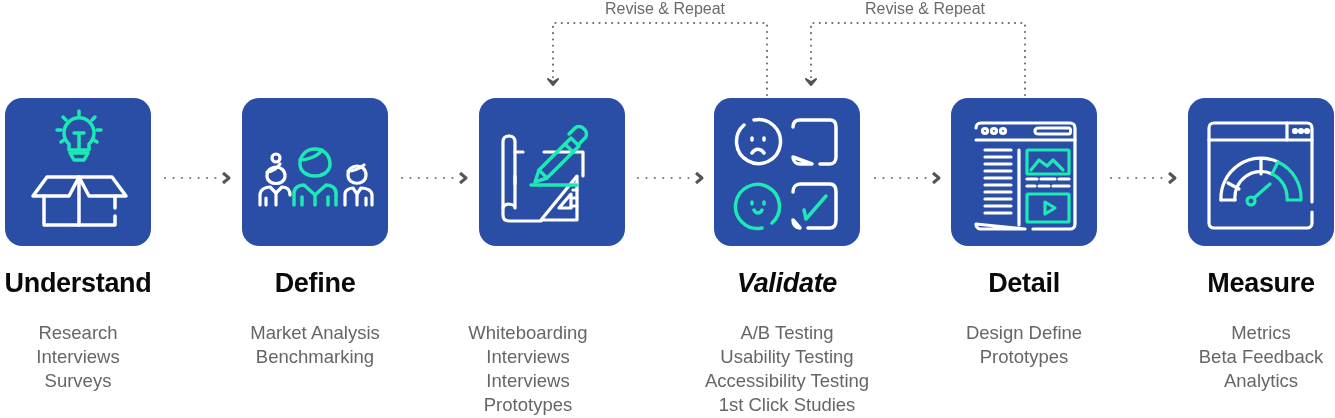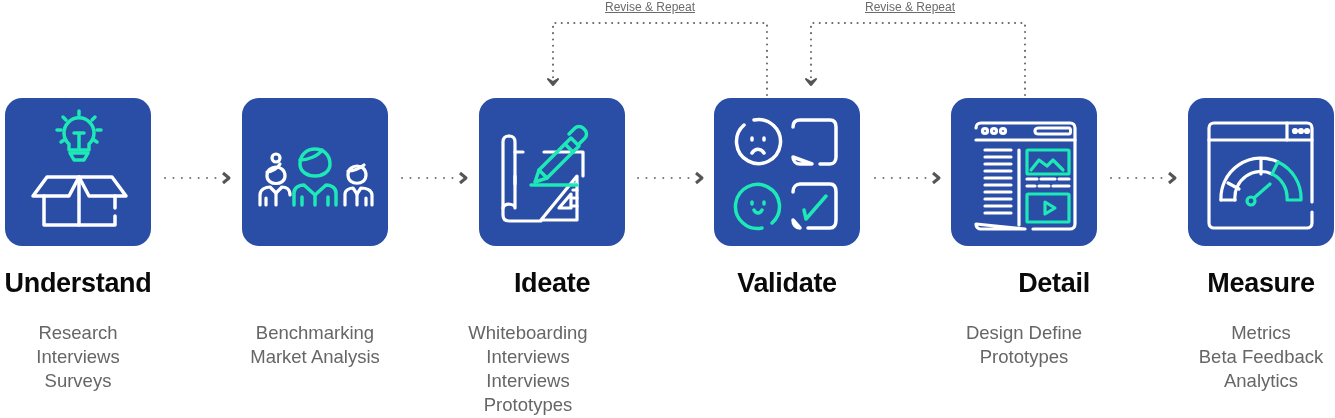--- a/index.html
+++ b/index.html
@@ -5,21 +5,21 @@
   html,body{margin:0;padding:0;background:#ffffff;}
   body{width:1335px;height:418px;position:relative;overflow:hidden;font-family:"Liberation Sans","DejaVu Sans",sans-serif;}
   .stage{position:absolute;left:0;top:0;width:1335px;height:418px;}
   .box{position:absolute;top:98px;width:146px;height:148px;border-radius:17px;background:#2a4da6;}
   .box svg{position:absolute;left:0;top:0;width:146px;height:148px;}
   .title{position:absolute;top:268px;width:240px;text-align:center;font-size:27px;font-weight:bold;color:#0a0a0a;letter-spacing:-0.3px;}
   .items{position:absolute;top:321px;width:240px;text-align:center;font-size:18.5px;line-height:24px;color:#666666;}
   .items div{white-space:nowrap;}
   .conn{position:absolute;top:170px;width:70px;height:16px;}
   .loop{position:absolute;left:0;top:0;}
-  .loop-label{position:absolute;top:0px;font-size:12px;color:#6b6b6b;white-space:nowrap;text-decoration:underline;}
+  .loop-label{position:absolute;top:0px;font-size:16px;color:#6b6b6b;white-space:nowrap;}
 </style>
 </head>
 <body>
 
 <div class="stage">
 
   <svg class="loop" width="1335" height="100">
     <g>
       <path d="M767 95 L767 23 L553 23 L553 80" fill="none" stroke="#666" stroke-width="2" stroke-dasharray="0.1 6.2" stroke-linecap="round"></path>
       <path d="M548 79 L553 85 L558 79 L553 82 Z" fill="#555" stroke="#555" stroke-width="2" stroke-linejoin="round"></path>
@@ -91,23 +91,24 @@
         <path d="M124 107 L124 100 M115 96 L115 107"></path>
       </g>
       <g stroke="#1de9b6" stroke-width="3.5">
         <path d="M58 66 C58 46 88 46 88 66 C88 82 58 82 58 66 Z"></path>
         <path d="M58 62 C66 62 76 58 80 52"></path>
         <path d="M52 107 L52 95 C52 89 58 87 62 87 L73 97 L84 87 C88 87 94 89 94 95 L94 107"></path>
         <path d="M60 107 L60 99 M86 107 L86 99 M73 97 L73 107"></path>
       </g>
     </svg>
   </div>
+  <div class="title" style="left:195px;">Define</div>
   <div class="items" style="left:195px;">
+    <div>Market Analysis</div>
     <div>Benchmarking</div>
-    <div>Market Analysis</div>
   </div>
 
   <div class="box" style="left:479px;">
     <svg viewBox="0 0 146 148" fill="none" stroke-linecap="round" stroke-linejoin="round">
       <g stroke="#ffffff" stroke-width="3.2">
         <path d="M30 38 C26 38 24 40 24 44 L24 117 C24 121 26 123 30 123 L62 123"></path>
         <path d="M30 38 C34 38 36 40 36 44 L36 110 C36 106 26 104 24 110"></path>
         <path d="M36 54 L44 54 M65 54 L104 54 L104 78"></path>
         <path d="M36 86 L36 78"></path>
         <path d="M98 78 L62 122 L98 122 Z"></path>
@@ -115,21 +116,20 @@
         <path d="M98 86 L92 86 M98 92 L94 92 M98 100 L94 100 M98 108 L94 108"></path>
       </g>
       <g stroke="#1de9b6" stroke-width="3.5">
         <path d="M52 87 L98 87" stroke-width="3.5"></path>
         <path d="M56 84 L60 72 L92 40 L100 48 L68 80 Z"></path>
         <path d="M86 46 L94 54 M60 72 L68 80"></path>
         <path d="M90 36 L96 30 C98 28 102 28 104 30 L106 32 C108 34 108 38 106 40 L100 46"></path>
       </g>
     </svg>
   </div>
-  <div class="title" style="left:432px;">Ideate</div>
   <div class="items" style="left:408px;">
     <div>Whiteboarding</div>
     <div>Interviews</div>
     <div>Interviews</div>
     <div>Prototypes</div>
   </div>
 
   <div class="box" style="left:714px;">
     <svg viewBox="0 0 146 148" fill="none" stroke-linecap="round" stroke-linejoin="round">
       <g stroke="#ffffff" stroke-width="3.5">
@@ -142,21 +142,27 @@
       <g stroke="#1de9b6" stroke-width="3.5">
         <path d="M48 130 A22 22 0 1 1 58 125"></path>
         <path d="M38 104 L38 106 M50 104 L50 106"></path>
         <path d="M40 112 C42 116 46 116 48 112"></path>
       </g>
       <g stroke="#1de9b6" stroke-width="3.5">
         <path d="M90 112 L92 121 L112 98"></path>
       </g>
     </svg>
   </div>
-  <div class="title" style="left:667px;">Validate</div>
+  <div class="title" style="left:667px;font-style:italic;">Validate</div>
+  <div class="items" style="left:667px;">
+    <div>A/B Testing</div>
+    <div>Usability Testing</div>
+    <div>Accessibility Testing</div>
+    <div>1st Click Studies</div>
+  </div>
 
   <div class="box" style="left:951px;">
     <svg viewBox="0 0 146 148" fill="none" stroke-linecap="round" stroke-linejoin="round">
       <g stroke="#ffffff" stroke-width="3.2">
         <path d="M25 30 C25 27 27 25 30 25 L119 25 C122 25 124 27 124 30 L124 126 C124 129 122 131 119 131 L82 131 M74 131 L30 131 C27 131 25 129 25 126 Z"></path>
         <path d="M25 42 L124 42"></path>
         <circle cx="34" cy="33" r="2.5"></circle>
         <circle cx="43" cy="33" r="2.5"></circle>
         <circle cx="52" cy="33" r="2.5"></circle>
         <path d="M84 33 C84 30 86 30 88 30 L118 30 C120 30 120 36 118 36 L88 36 C86 36 84 36 84 33"></path>
@@ -165,21 +171,21 @@
         <path d="M76 81 L86 81 M90 81 L104 81 M108 81 L118 81 M76 88 L84 88 M88 88 L98 88 M102 88 L118 88"></path>
       </g>
       <g stroke="#1de9b6" stroke-width="3.2">
         <rect x="76" y="52" width="42" height="24" rx="1"></rect>
         <path d="M80 72 L88 62 L96 68 L102 62 L112 72"></path>
         <rect x="76" y="96" width="42" height="28" rx="1"></rect>
         <path d="M94 104 L104 110 L94 116 Z"></path>
       </g>
     </svg>
   </div>
-  <div class="title" style="left:934px;">Detail</div>
+  <div class="title" style="left:904px;">Detail</div>
   <div class="items" style="left:904px;">
     <div>Design Define</div>
     <div>Prototypes</div>
   </div>
 
   <div class="box" style="left:1188px;">
     <svg viewBox="0 0 146 148" fill="none" stroke-linecap="round" stroke-linejoin="round">
       <g stroke="#ffffff" stroke-width="3.2">
         <path d="M124 114 L124 125 C124 128 122 130 119 130 L26 130 C23 130 21 128 21 125 L21 30 C21 27 23 25 26 25 L119 25 C122 25 124 27 124 30 L124 104"></path>
         <path d="M21 42 L124 42"></path>

